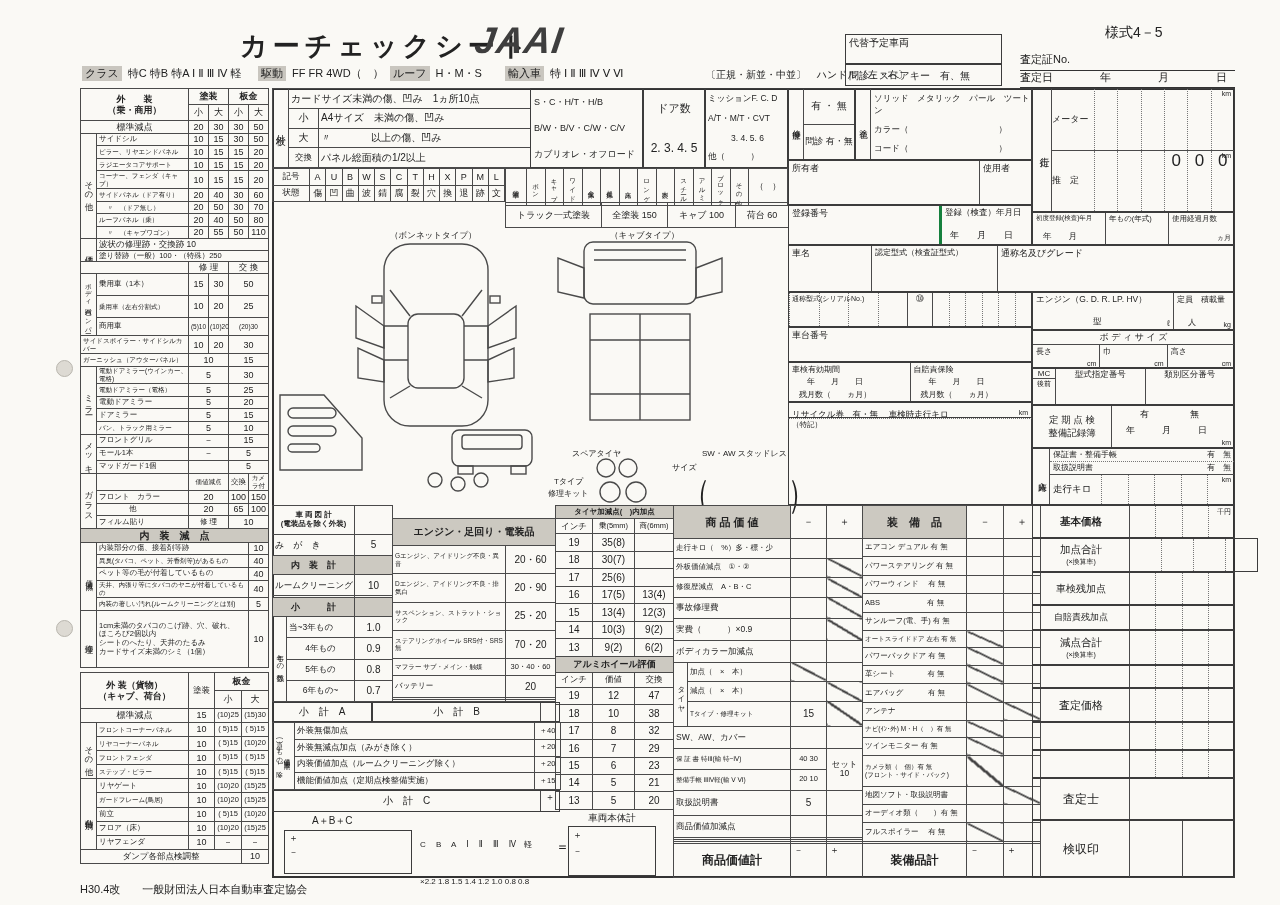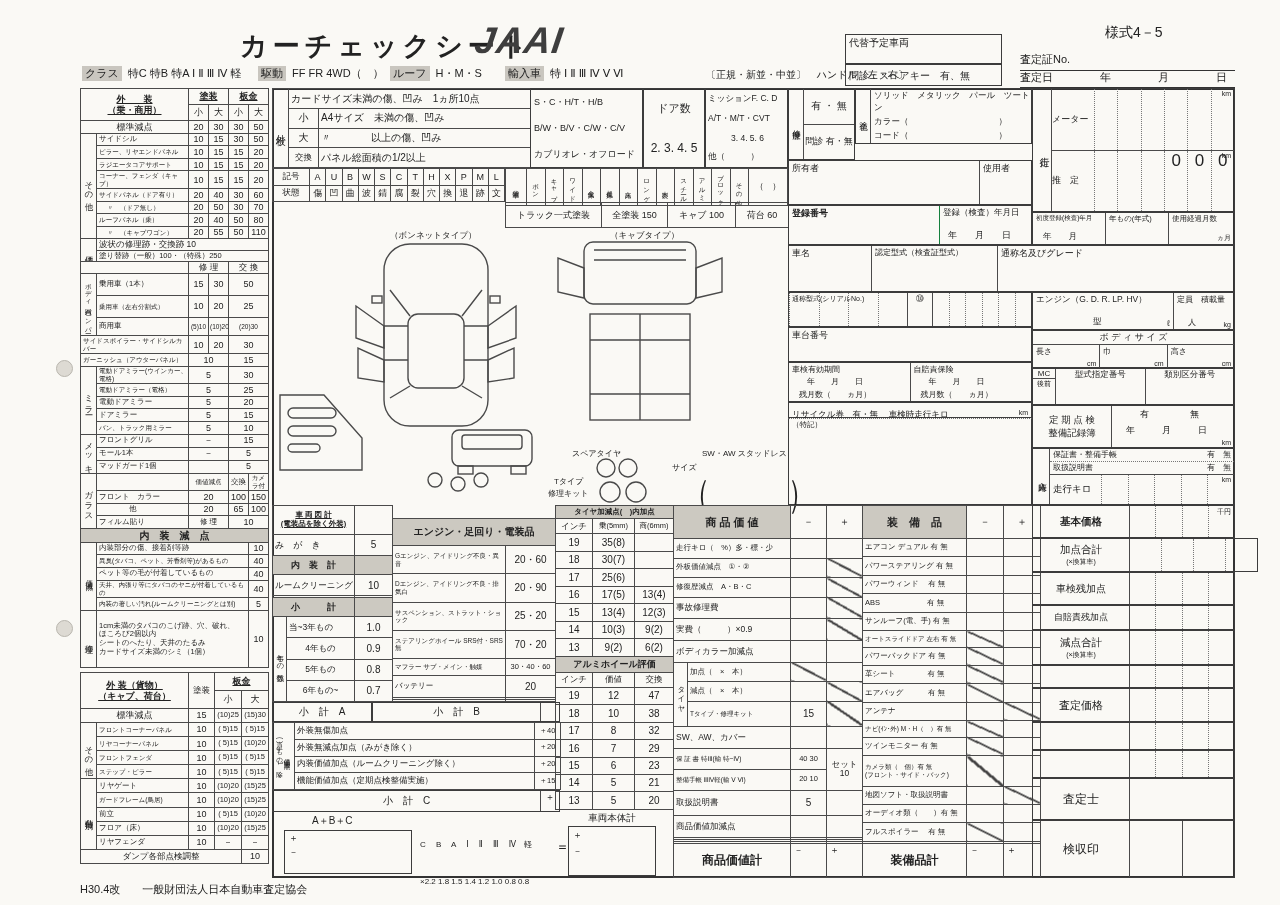--- a/index.html
+++ b/index.html
@@ -10,21 +10,21 @@
   .outline{position:absolute;border:2px solid #333;box-sizing:border-box;pointer-events:none;}
   table{border-collapse:collapse;table-layout:fixed;width:100%;}
   td{border:1px solid #4a4a4a;font-size:9px;text-align:center;padding:0 1px;overflow:hidden;
      line-height:1.15;vertical-align:middle;color:#222;}
   .vt{writing-mode:vertical-rl;text-align:center;font-size:8.5px;letter-spacing:1px;padding:1px 0;}
   .lb{text-align:left;padding-left:2px;}
   .gh{background:#ccc9c1;font-weight:bold;text-align:center;}
   .pre{white-space:pre-line;}
   .sl{background:linear-gradient(to top right,transparent 47%,#444 47%,#444 53%,transparent 53%);}
   .s6{font-size:6.5px;} .s7{font-size:7.5px;} .s8{font-size:8.5px;} .s10{font-size:10px;} .s11{font-size:11px;}
-  .b{font-weight:bold;text-decoration:underline;} .ctr{text-align:center;}
+  .b{font-weight:bold;} .ctr{text-align:center;}
   .ind{padding-left:10px;}
   .tall{height:56px;} .h26{height:26px;} .h30{height:28px;} .h32{height:32px;} .th34{height:33px;}
   .corner{text-align:left;vertical-align:top;font-size:9px;padding:1px 0 0 3px;}
   .tl{font-size:12px;font-weight:bold;}
   .chip{background:#c9c6bf;padding:0 3px;font-size:11px;display:inline-block;margin-right:6px;}
   .clsrow{font-size:11px;white-space:nowrap;}
   .flx{display:flex;box-sizing:border-box;}
   .cell{box-sizing:border-box;border-left:1px dotted #777;flex:1;}
   .cell:first-child{border-left:none;}
   .lblTL{font-size:9px;position:absolute;top:1px;left:3px;}
@@ -542,39 +542,39 @@
     <span>他（　　　）</span>
   </div>
 
   <div class="bx flx" style="left:788px;top:88px;width:67px;height:72px;">
     <div class="vt" style="width:14px;border-right:1px solid #4a4a4a;">修復歴</div>
     <div style="flex:1;display:flex;flex-direction:column;">
       <div style="flex:1;border-bottom:1px solid #4a4a4a;font-size:10px;display:flex;align-items:center;justify-content:center;">有 ・ 無</div>
       <div style="flex:1;font-size:9px;display:flex;align-items:center;justify-content:center;">問診 有・無</div>
     </div>
   </div>
-  <div class="bx flx" style="left:855px;top:88px;width:177px;height:56px;">
+  <div class="bx flx" style="left:855px;top:88px;width:177px;height:72px;">
     <div class="vt" style="width:14px;border-right:1px solid #4a4a4a;">塗色</div>
     <div style="flex:1;display:flex;flex-direction:column;justify-content:space-around;padding-left:3px;font-size:8.5px;">
       <span>ソリッド　メタリック　パール　ツートン</span>
       <span><span>カラー（</span><span style="margin-left:90px;">）</span></span>
       <span><span>コード（</span><span style="margin-left:90px;">）</span></span>
     </div>
   </div>
 
   <div class="bx flx" style="left:788px;top:160px;width:244px;height:45px;">
     <div style="flex:0 0 190px;border-right:1px solid #4a4a4a;position:relative;">
         <span class="lblTL">所有者</span>
       </div>
     <div style="flex:1;position:relative;">
         <span class="lblTL">使用者</span>
       </div>
   </div>
   <div class="bx flx" style="left:788px;top:205px;width:244px;height:40px;">
-    <div style="flex:0 0 150px;border-right:1px solid #15803d;position:relative;font-weight:bold;">
+    <div style="flex:0 0 150px;border-right:3px solid #15803d;position:relative;">
         <span class="lblTL">登録番号</span>
       </div>
     <div style="flex:1;position:relative;font-size:8.5px;">
       <span class="lblTL" style="font-size:8.5px;">登録（検査）年月日</span>
       <span style="position:absolute;bottom:2px;left:8px;font-size:9px;">年　　月　　日</span>
     </div>
   </div>
   <div class="bx flx" style="left:788px;top:245px;width:447px;height:47px;">
     <div style="flex:0 0 82px;border-right:1px solid #4a4a4a;position:relative;">
         <span class="lblTL">車名</span>

